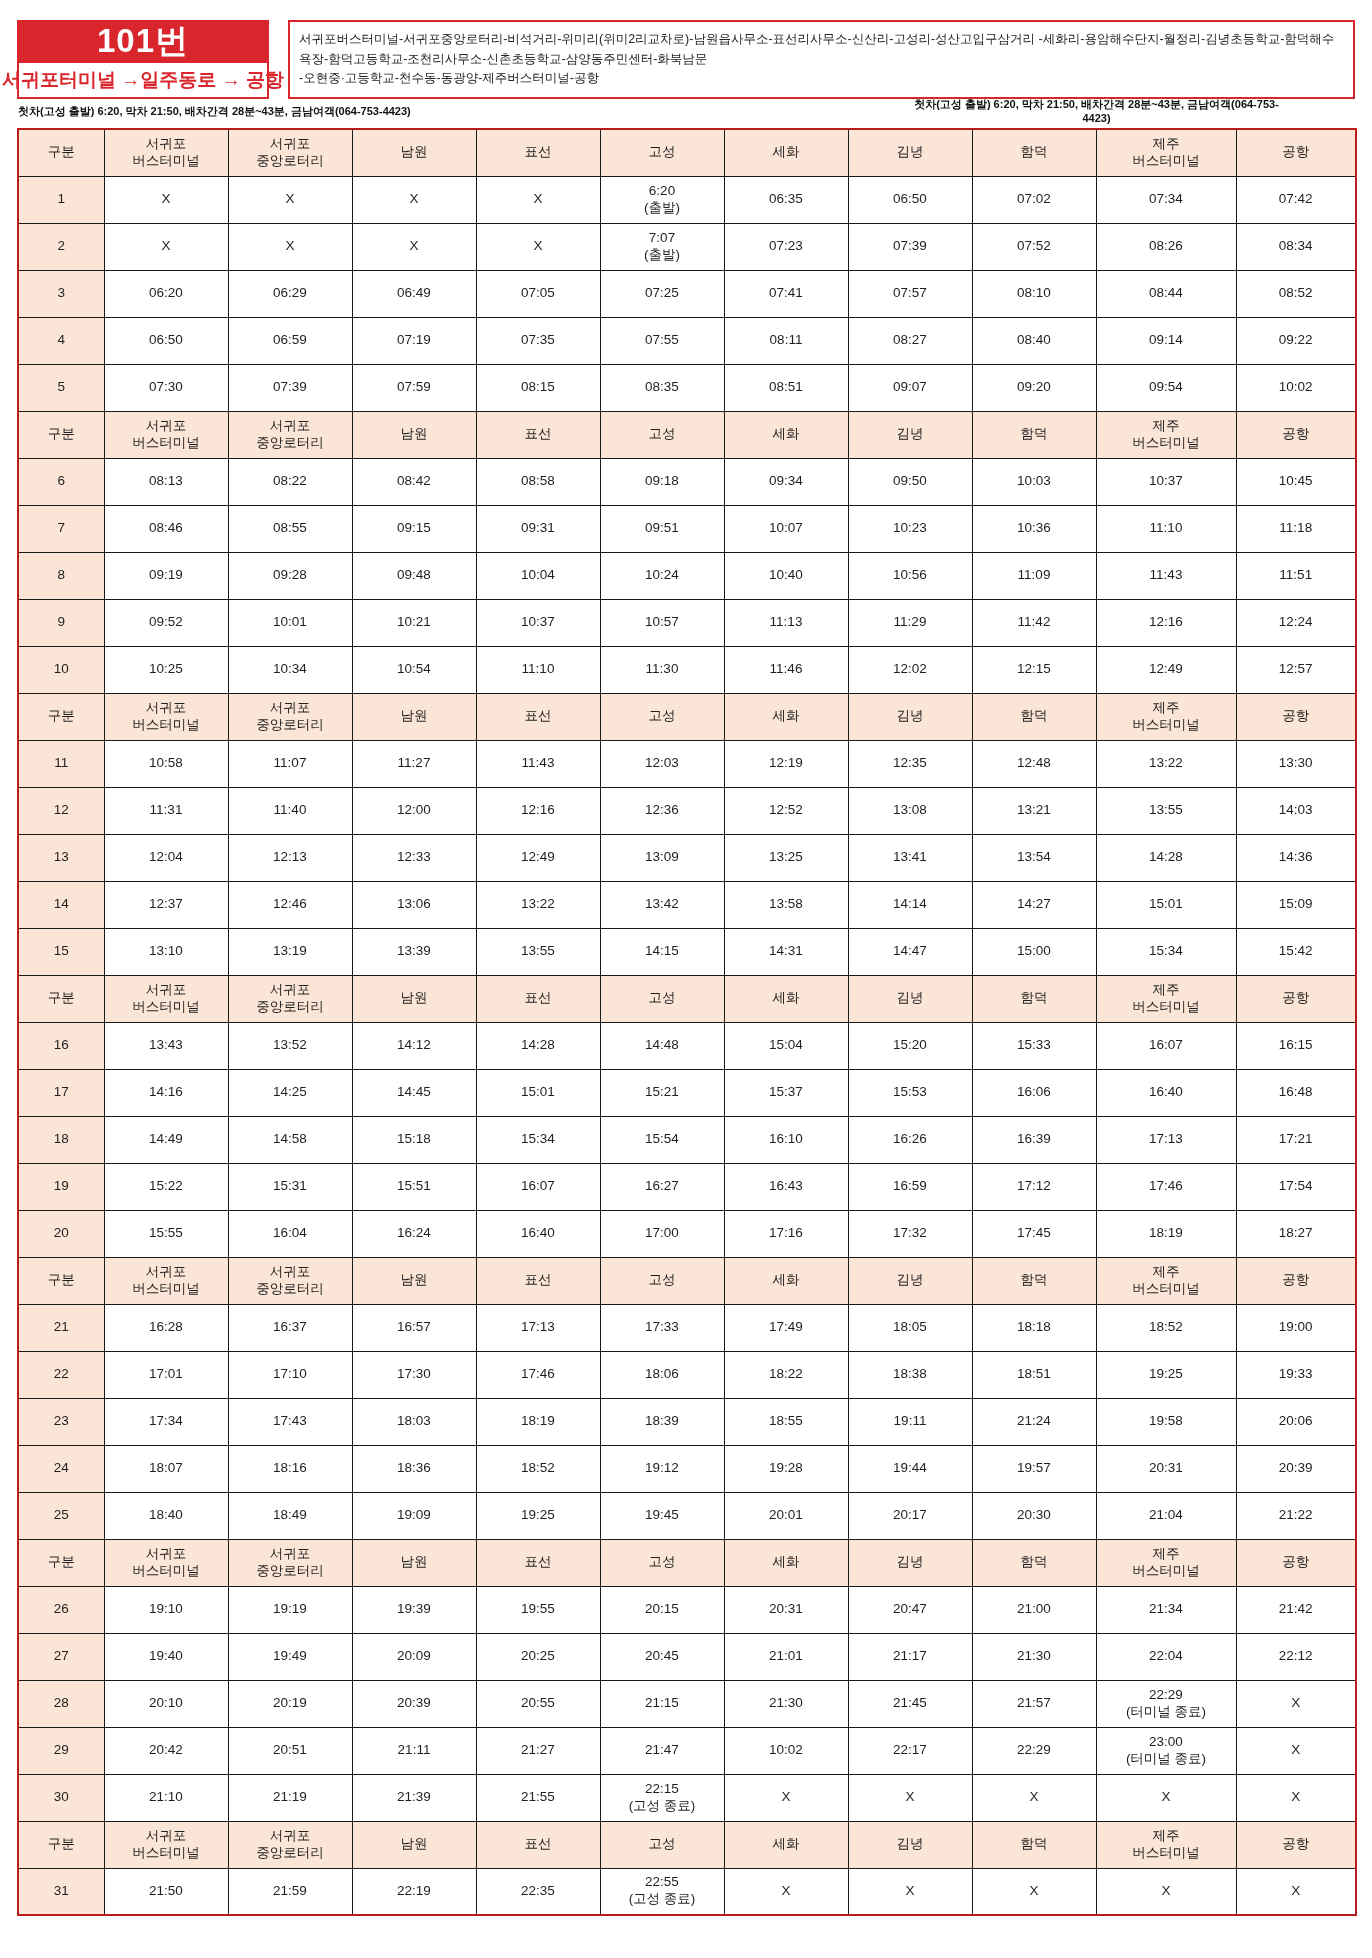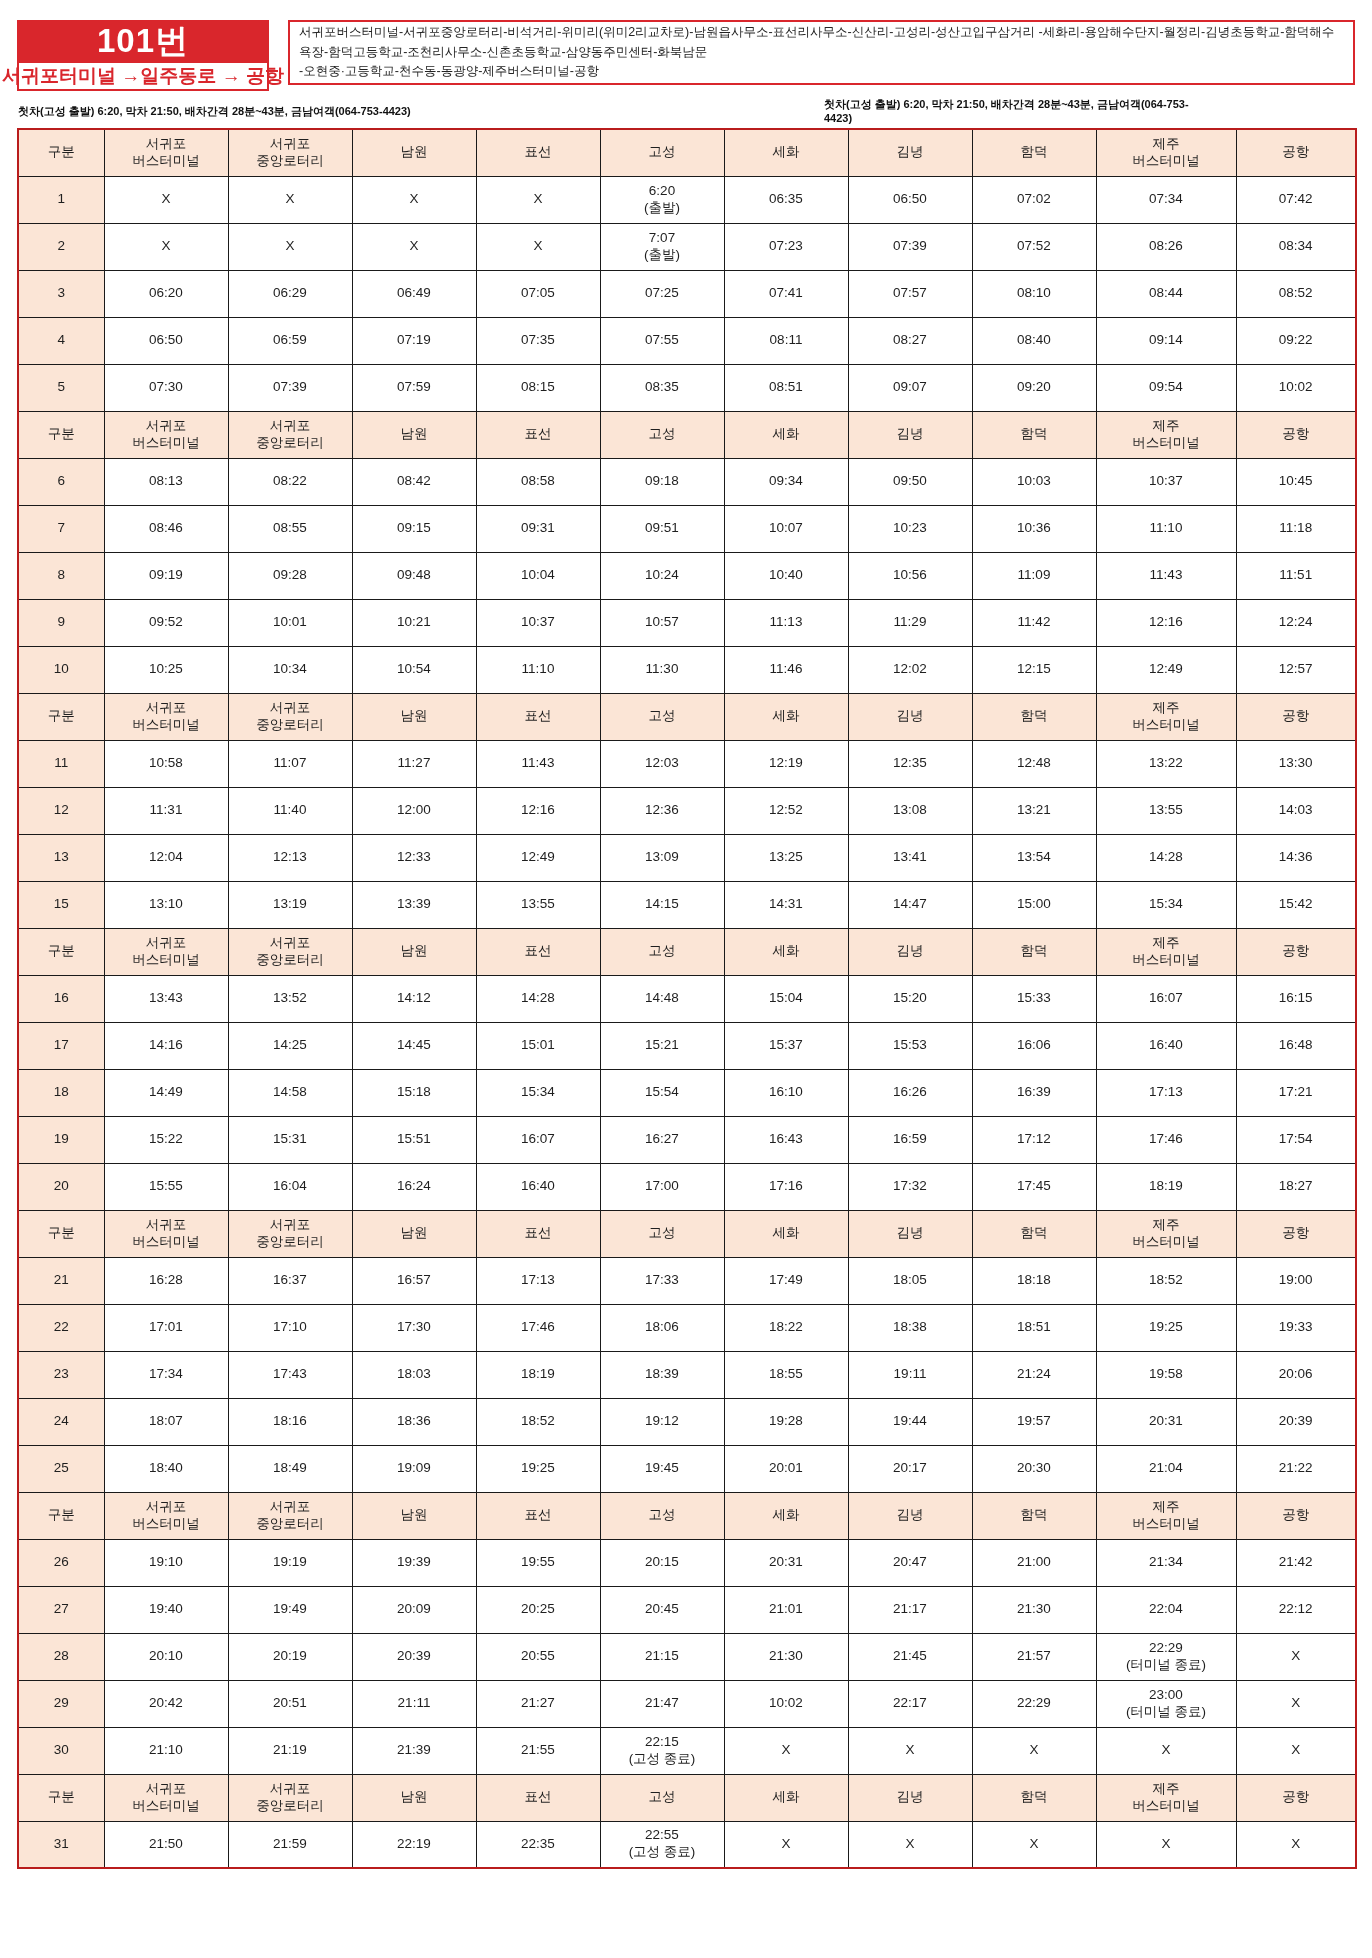--- a/index.html
+++ b/index.html
@@ -12,21 +12,21 @@
   body{
     width:1372px;height:1958px;
     font-family:"Liberation Sans","DejaVu Sans",sans-serif;
     color:#1f1f1f;
     position:relative;
   }
   .page{position:absolute;inset:0;background:#fff;}
 
   
   .topbar{
-    position:absolute;left:17px;top:20px;width:1338px;height:65px;
+    position:absolute;left:17px;top:20px;width:1338px;height:79px;
     display:flex;align-items:stretch;
   }
   .left-stack{width:252px;display:flex;flex-direction:column;}
   .route-badge{
     background:var(--accent);
     color:#fff;font-weight:bold;font-size:33px;letter-spacing:1px;
     height:43px;display:flex;align-items:center;justify-content:center;
   }
   .route-direction{
     border:2px solid var(--accent);border-top:none;
@@ -45,21 +45,21 @@
   }
 
   
   .note-left{
     position:absolute;left:18px;top:104px;
     font-size:11px;font-weight:bold;color:#111;white-space:nowrap;
   }
   .note-right{
     position:absolute;right:3px;top:98px;width:545px;
     font-size:11px;font-weight:bold;color:#111;
-    text-align:left;white-space:pre-line;line-height:1.25;
+    text-align:center;white-space:pre-line;line-height:1.25;
   }
 
   
   table.timetable{
     position:absolute;left:17px;top:128px;width:1338px;
     border-collapse:collapse;table-layout:fixed;
     border:2px solid #b91c1c;
   }
   table.timetable td{
     border:1px solid var(--line);
@@ -326,20 +326,33 @@
           <td>12:33</td>
           <td>12:49</td>
           <td>13:09</td>
           <td>13:25</td>
           <td>13:41</td>
           <td>13:54</td>
           <td>14:28</td>
           <td>14:36</td>
         </tr>
         <tr>
+          <td class="rownum">14</td>
+          <td>12:37</td>
+          <td>12:46</td>
+          <td>13:06</td>
+          <td>13:22</td>
+          <td>13:42</td>
+          <td>13:58</td>
+          <td>14:14</td>
+          <td>14:27</td>
+          <td>15:01</td>
+          <td>15:09</td>
+        </tr>
+        <tr>
           <td class="rownum">15</td>
           <td>13:10</td>
           <td>13:19</td>
           <td>13:39</td>
           <td>13:55</td>
           <td>14:15</td>
           <td>14:31</td>
           <td>14:47</td>
           <td>15:00</td>
           <td>15:34</td>

